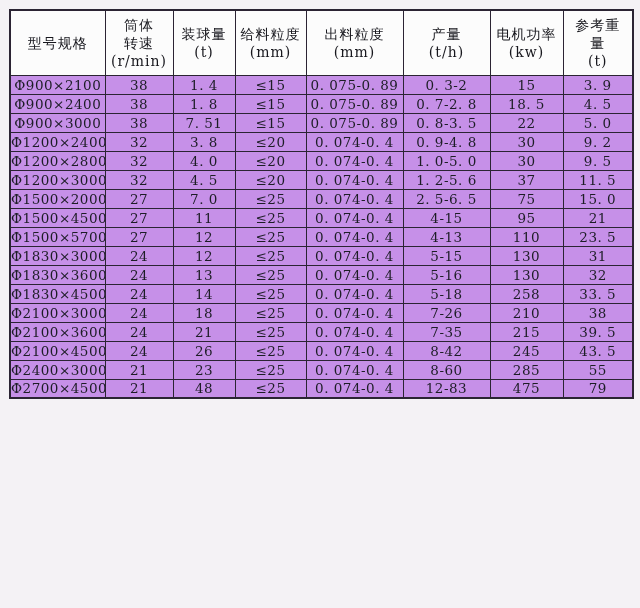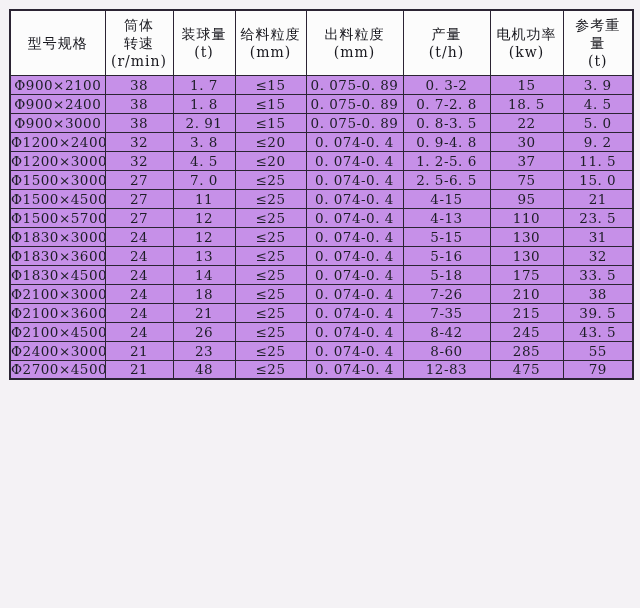--- a/index.html
+++ b/index.html
@@ -106,69 +106,79 @@
             <div class="hline">参考重</div>
             <div class="hline">量</div>
             <div class="hline">(t)</div>
           </th>
         </tr>
     </thead>
     <tbody id="table-body">
         <tr>
           <td>Φ900×2100</td>
           <td>38</td>
-          <td>1. 7</td>
+          <td>1. 4</td>
           <td>≤15</td>
           <td>0. 075-0. 89</td>
           <td>0. 3-2</td>
           <td>15</td>
           <td>3. 9</td>
         </tr>
         <tr>
           <td>Φ900×2400</td>
           <td>38</td>
           <td>1. 8</td>
           <td>≤15</td>
           <td>0. 075-0. 89</td>
           <td>0. 7-2. 8</td>
           <td>18. 5</td>
           <td>4. 5</td>
         </tr>
         <tr>
           <td>Φ900×3000</td>
           <td>38</td>
-          <td>2. 91</td>
+          <td>7. 51</td>
           <td>≤15</td>
           <td>0. 075-0. 89</td>
           <td>0. 8-3. 5</td>
           <td>22</td>
           <td>5. 0</td>
         </tr>
         <tr>
           <td>Φ1200×2400</td>
           <td>32</td>
           <td>3. 8</td>
           <td>≤20</td>
           <td>0. 074-0. 4</td>
           <td>0. 9-4. 8</td>
           <td>30</td>
           <td>9. 2</td>
         </tr>
         <tr>
+          <td>Φ1200×2800</td>
+          <td>32</td>
+          <td>4. 0</td>
+          <td>≤20</td>
+          <td>0. 074-0. 4</td>
+          <td>1. 0-5. 0</td>
+          <td>30</td>
+          <td>9. 5</td>
+        </tr>
+        <tr>
           <td>Φ1200×3000</td>
           <td>32</td>
           <td>4. 5</td>
           <td>≤20</td>
           <td>0. 074-0. 4</td>
           <td>1. 2-5. 6</td>
           <td>37</td>
           <td>11. 5</td>
         </tr>
         <tr>
-          <td>Φ1500×3000</td>
+          <td>Φ1500×2000</td>
           <td>27</td>
           <td>7. 0</td>
           <td>≤25</td>
           <td>0. 074-0. 4</td>
           <td>2. 5-6. 5</td>
           <td>75</td>
           <td>15. 0</td>
         </tr>
         <tr>
           <td>Φ1500×4500</td>
@@ -210,21 +220,21 @@
           <td>130</td>
           <td>32</td>
         </tr>
         <tr>
           <td>Φ1830×4500</td>
           <td>24</td>
           <td>14</td>
           <td>≤25</td>
           <td>0. 074-0. 4</td>
           <td>5-18</td>
-          <td>175</td>
+          <td>258</td>
           <td>33. 5</td>
         </tr>
         <tr>
           <td>Φ2100×3000</td>
           <td>24</td>
           <td>18</td>
           <td>≤25</td>
           <td>0. 074-0. 4</td>
           <td>7-26</td>
           <td>210</td>

